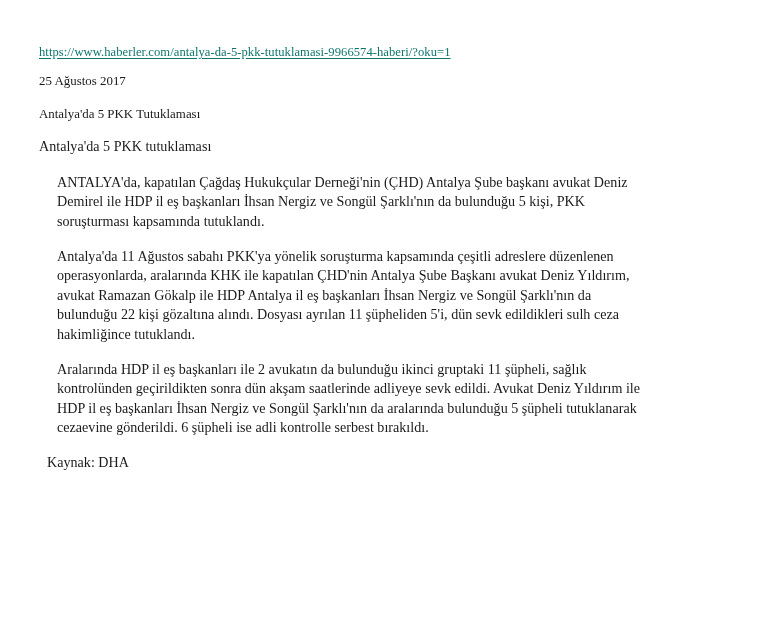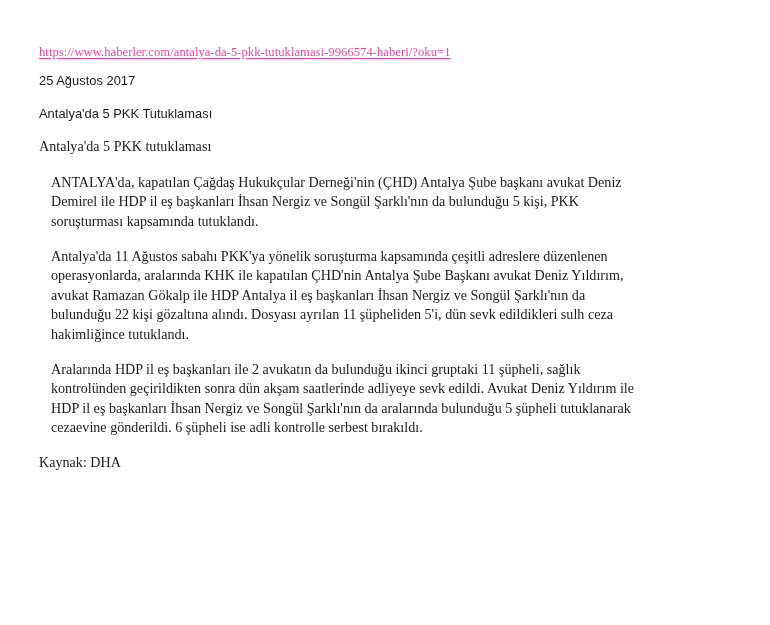--- a/index.html
+++ b/index.html
@@ -35,31 +35,31 @@
 
   
   .url-line {
     margin: 0 0 11px 0;
     line-height: 1.25;
   }
 
   .url-link {
     font-family: "Liberation Serif", "DejaVu Serif", serif;
     font-size: 12.6px;
-    color: #ec4899;
+    color: #0f766e;
     text-decoration: underline;
     text-underline-offset: 1.5px;
     letter-spacing: 0.05px;
     word-break: break-all;
     cursor: pointer;
   }
 
   
   .block-top {
-    font-family: Liberation Sans, sans-serif;
+    font-family: Liberation Serif, serif;
     font-size: 12.9px;
     line-height: 18.6px;
     letter-spacing: 0.01px;
   }
 
   .block-top p {
     margin: 0 0 13px 0;
   }
 
   .date-line {
@@ -77,34 +77,34 @@
 
   
   .block-main {
     font-family: "Liberation Serif", "DejaVu Serif", serif;
     font-size: 14.1px;
     line-height: 19.6px;
     letter-spacing: 0.01px;
   }
 
   .block-main p {
-    margin: 0 0 15px 12px;
+    margin: 0 0 15px 18px;
     width: 592px;
   }
 
   .sub-head {
     margin: 0 0 16px 0 !important;
   }
 
   .par-wide {
     width: 596px;
   }
 
   .source-line {
-    margin: 0 !important;
+    margin: 8px !important;
   }
 </style>
 </head>
 <body>
 
 <div id="page">
 
   <div id="doc-body">
 
     <div class="url-line">

